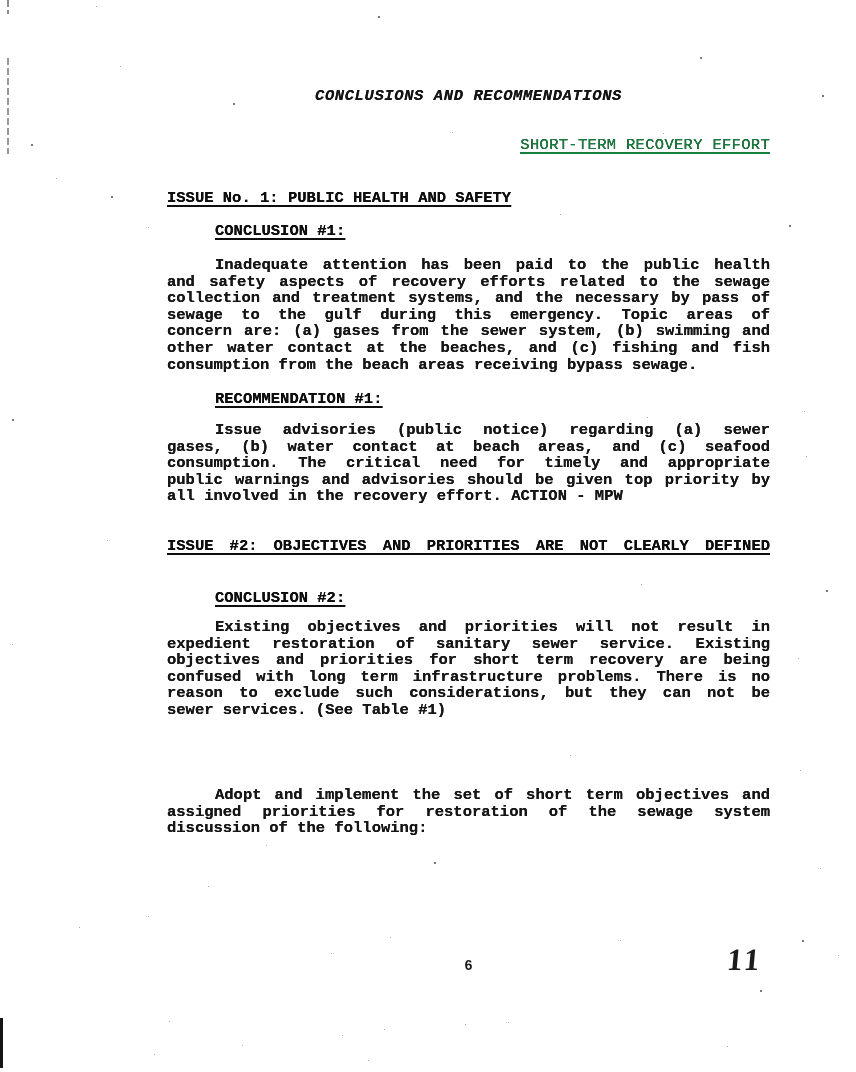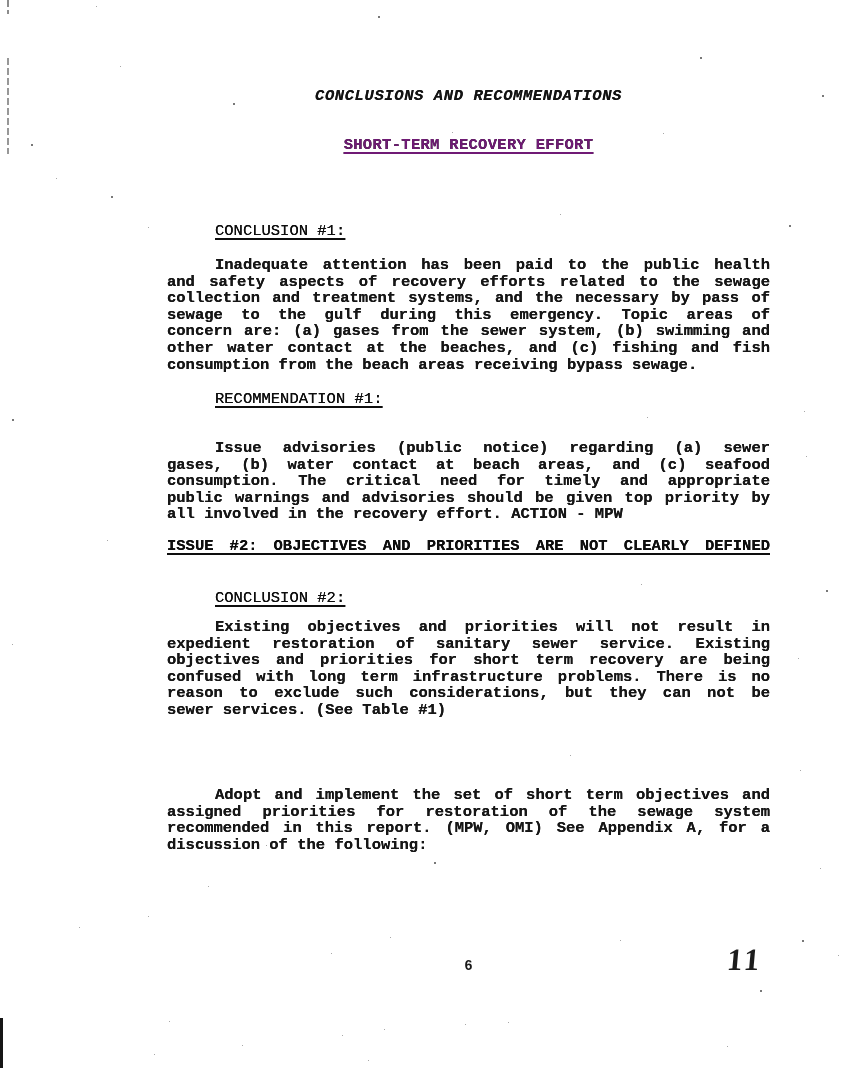--- a/index.html
+++ b/index.html
@@ -17,22 +17,22 @@
   .column{
     position:absolute;left:167px;top:0;width:603px;height:904px;
   }
   .blk{position:absolute;left:0;width:603px;}
   .doc-title{
     font-style:italic;font-weight:bold;font-size:15.5px;
     color:#131313;text-align:center;letter-spacing:0.6px;
     text-shadow:0 0 0.4px #222;
   }
   .doc-subtitle{
-    font-weight:bold;font-size:15.5px;color:#701a75;
-    text-align:center;letter-spacing:0.3px;
+    font-weight:normal;font-size:15.5px;color:#15803d;
+    text-align:right;letter-spacing:0.3px;
     text-shadow:0 0 0.5px #000;
   }
   .doc-subtitle span{
     text-decoration:underline;
     text-decoration-thickness:1.8px;
     text-underline-offset:3px;
   }
   .issue-heading{
     font-weight:bold;font-size:15.5px;color:#0e0e0e;
     text-shadow:0 0 0.5px #000;
@@ -41,21 +41,21 @@
     text-underline-offset:3px;
     white-space:nowrap;
   }
   .issue-heading.stretch{
     white-space:normal;
     text-align:justify;
     text-align-last:justify;
   }
   .sub-heading{
     left:48px;
-    font-weight:normal;font-size:15.5px;color:#0e0e0e;
+    font-weight:bold;font-size:15.5px;color:#0e0e0e;
     text-shadow:0 0 0.5px #000;
     text-decoration:underline;
     text-decoration-thickness:1.8px;
     text-underline-offset:3px;
     white-space:nowrap;
   }
   .para{
     font-weight:bold;font-size:15.5px;color:#161616;
     text-shadow:0 0 0.45px #111;
   }
@@ -96,36 +96,37 @@
   <div class="edge-line seg1"></div>
   <div class="edge-line seg2"></div>
   <div class="corner-bar"></div>
 
   <div class="column">
 
     <div class="blk doc-title" style="top:87px">CONCLUSIONS AND RECOMMENDATIONS</div>
 
     <div class="blk doc-subtitle" style="top:136px"><span>SHORT-TERM RECOVERY EFFORT</span></div>
 
+    <div class="blk issue-heading" style="top:189px">ISSUE No. 1: PUBLIC HEALTH AND SAFETY</div>
 
     <div class="blk sub-heading" style="top:222px">CONCLUSION #1:</div>
 
     <div class="blk para" style="top:257px">
       <div class="line indent">Inadequate attention has been paid to the public health</div>
       <div class="line">and safety aspects of recovery efforts related to the sewage</div>
       <div class="line">collection and treatment systems, and the necessary by pass of</div>
       <div class="line">sewage to the gulf during this emergency.  Topic areas of</div>
       <div class="line">concern are: (a) gases from the sewer system, (b) swimming and</div>
       <div class="line">other water contact at the beaches,  and (c) fishing and fish</div>
       <div class="line no-just">consumption from the beach areas receiving bypass sewage.</div>
     </div>
 
     <div class="blk sub-heading" style="top:390px">RECOMMENDATION #1:</div>
 
-    <div class="blk para" style="top:440px">
+    <div class="blk para" style="top:422px">
       <div class="line indent">Issue advisories  (public notice) regarding (a) sewer</div>
       <div class="line">gases, (b)  water contact at beach areas, and (c) seafood</div>
       <div class="line">consumption.  The critical need for timely and appropriate</div>
       <div class="line">public warnings and advisories should be given top priority by</div>
       <div class="line no-just">all involved in the recovery effort.  ACTION - MPW</div>
     </div>
 
     <div class="blk issue-heading stretch" style="top:537px">ISSUE #2:  OBJECTIVES AND PRIORITIES ARE NOT CLEARLY DEFINED</div>
 
     <div class="blk sub-heading" style="top:589px">CONCLUSION #2:</div>
@@ -136,21 +137,20 @@
       <div class="line">objectives and priorities for short term recovery are being</div>
       <div class="line">confused with long term infrastructure problems.  There is no</div>
       <div class="line">reason to exclude such considerations, but they can not be</div>
       <div class="line no-just">sewer services. (See Table #1)</div>
     </div>
 
 
     <div class="blk para" style="top:787px">
       <div class="line indent">Adopt and implement the set of short term objectives and</div>
       <div class="line">assigned priorities for restoration of the sewage system</div>
-      <div class="line">recommended in this report.  (MPW, OMI) See Appendix A, for a</div>
       <div class="line no-just">discussion of the following:</div>
     </div>
 
     <div class="blk typed-page-num" style="top:958px">6</div>
 
   </div>
 
   <div class="stamped-page-num">11</div>
 
 <div class="speck" style="left: 378px; top: 16px; width: 2px; height: 2px; opacity: 0.85;"></div>

